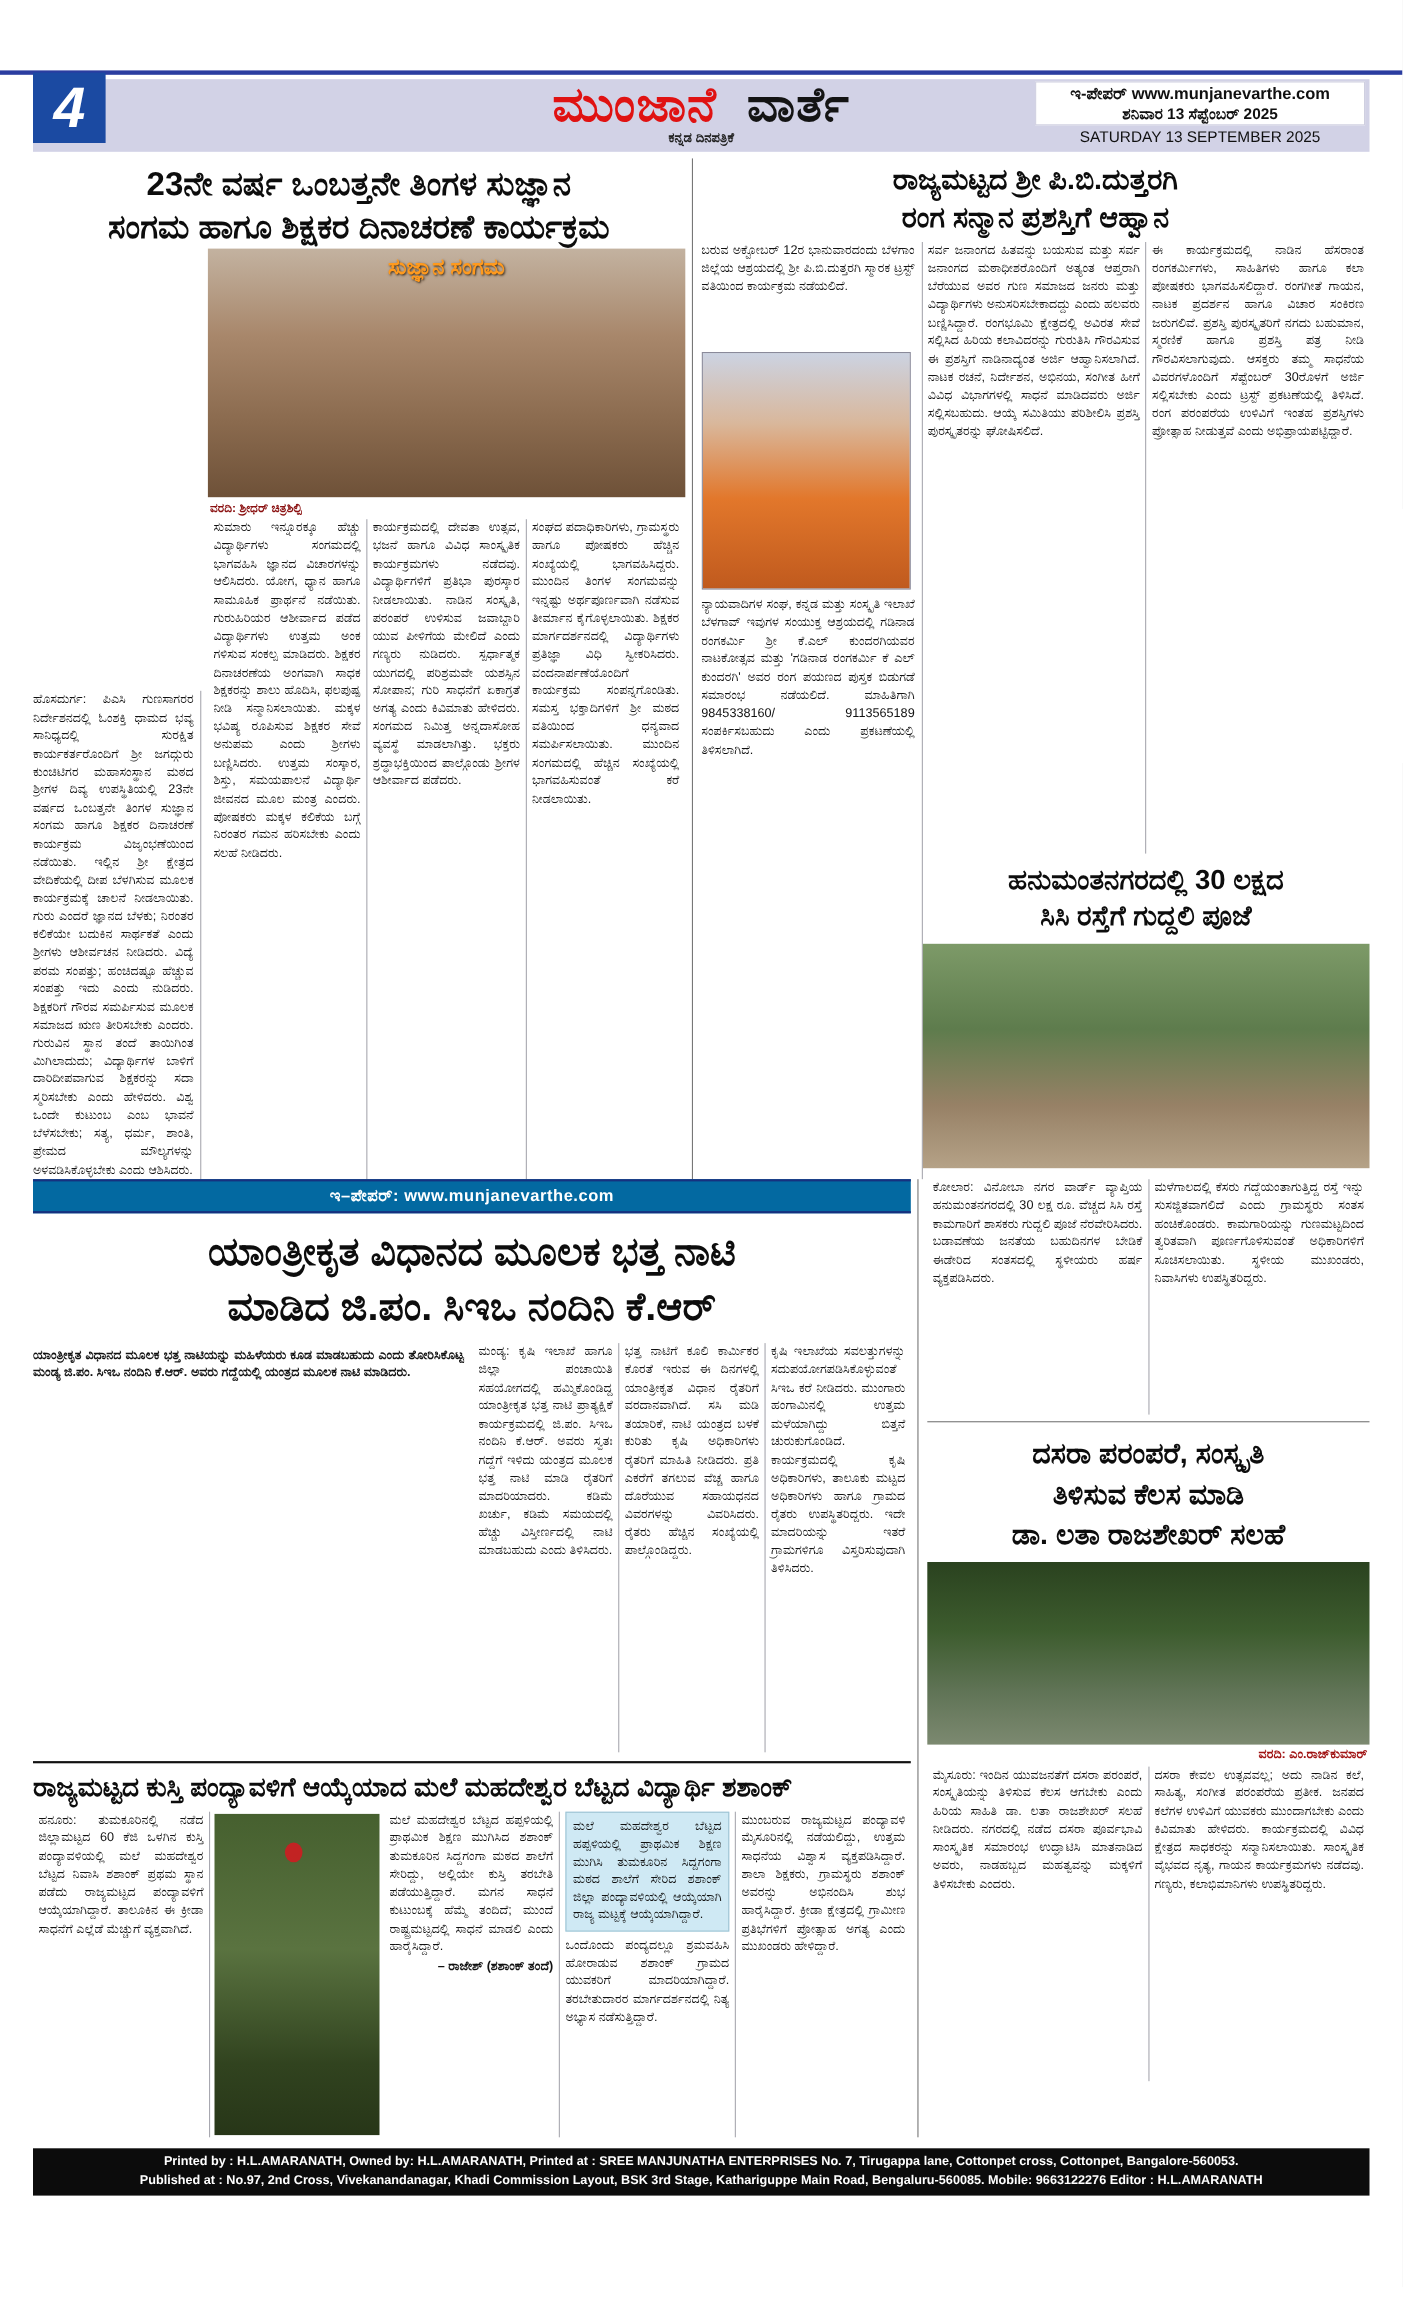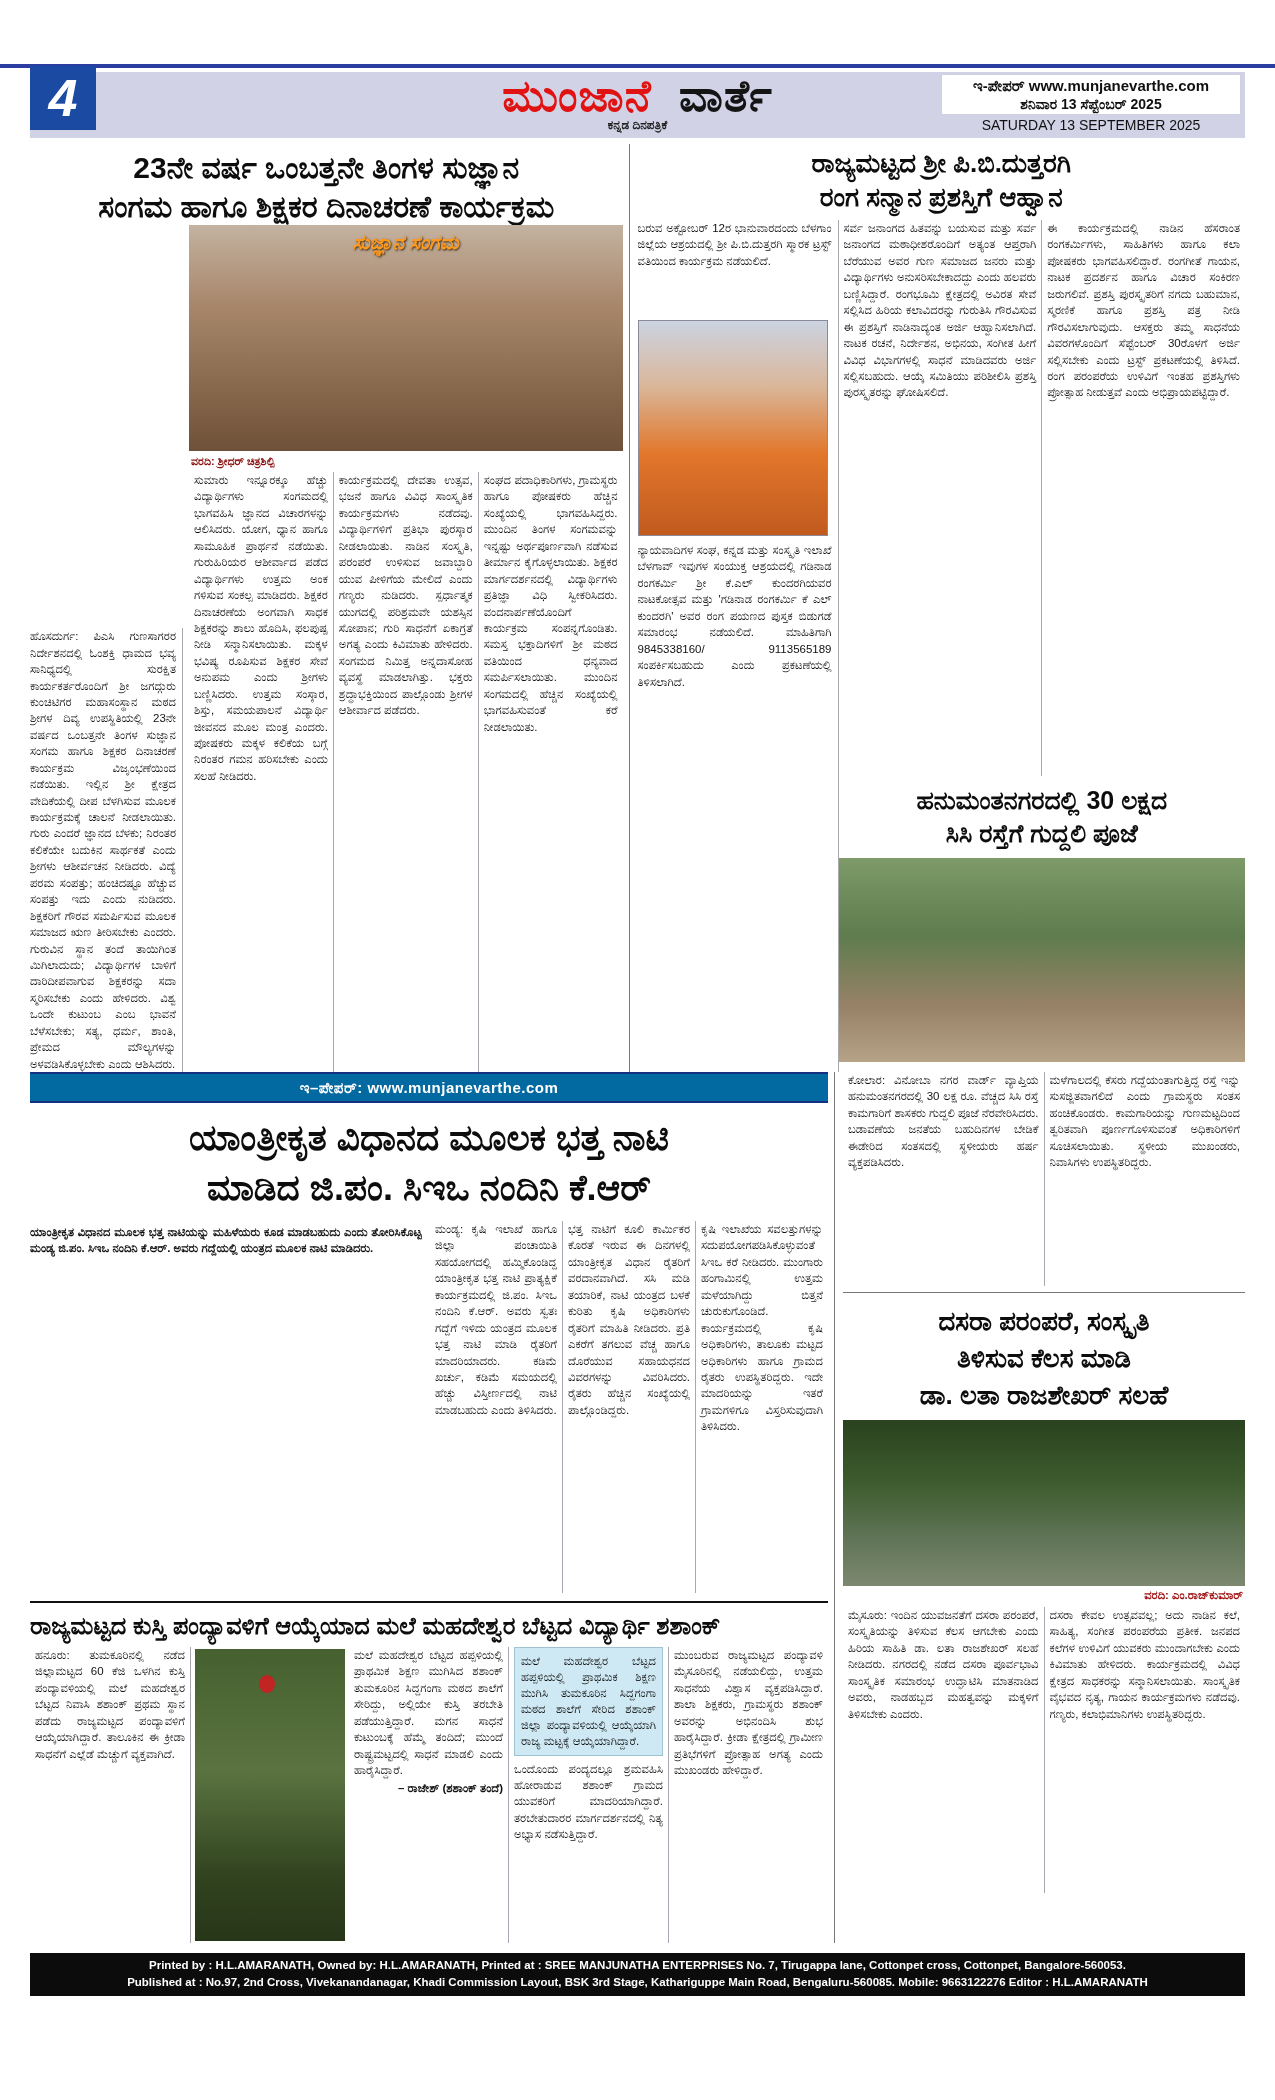--- a/index.html
+++ b/index.html
@@ -41,21 +41,21 @@
   
   .bt{font-size:11.5px;line-height:1.43;text-align:justify;overflow:hidden;}
   .col-rule{border-right:1px solid #a8a8b0;}
   
   .a1-body{display:flex;height:838px;align-items:flex-end;}
   .a1c1{width:146px;padding-right:6px;}
   .a1-right{flex:1;display:flex;flex-direction:column;}
   .photo-a1{height:226px;margin:0 0 2px 6px;position:relative;
             background:linear-gradient(180deg,#c3b2a0 0%,#a8876b 35%,#8a6a4e 70%,#6e5138 100%);}
   .photo-a1 .ph-label{position:absolute;top:6px;left:0;right:0;text-align:center;
-            color:#ff9a1e;font-weight:bold;font-size:20px;text-shadow:1px 1px 2px #3a2a18;font-style:italic;}
+            color:#ff9a1e;font-weight:bold;font-size:20px;text-shadow:1px 1px 2px #3a2a18;}
   .cap-a1{font-size:11px;font-weight:bold;color:#8a1010;margin:2px 0 4px 8px;}
   .a1-cols{display:flex;flex:1;margin-left:6px;}
   .a1-cols .c{flex:1;padding:0 5px;height:600px;}
   
   .a2-body{display:flex;height:852px;}
   .a2c1{width:194px;padding-right:6px;display:flex;flex-direction:column;}
   .photo-a2{height:214px;margin:4px 4px 6px 0;border:1px solid #8a8a9a;
             background:linear-gradient(180deg,#ccd3e2 0%,#d9b79b 28%,#e0methodcc 45%,#e2772b 62%,#c05a1e 100%);
             background:linear-gradient(180deg,#ccd3e2 0%,#d9b79b 30%,#e2772b 62%,#c05a1e 100%);}
   .a2-right{flex:1;display:flex;flex-direction:column;}

